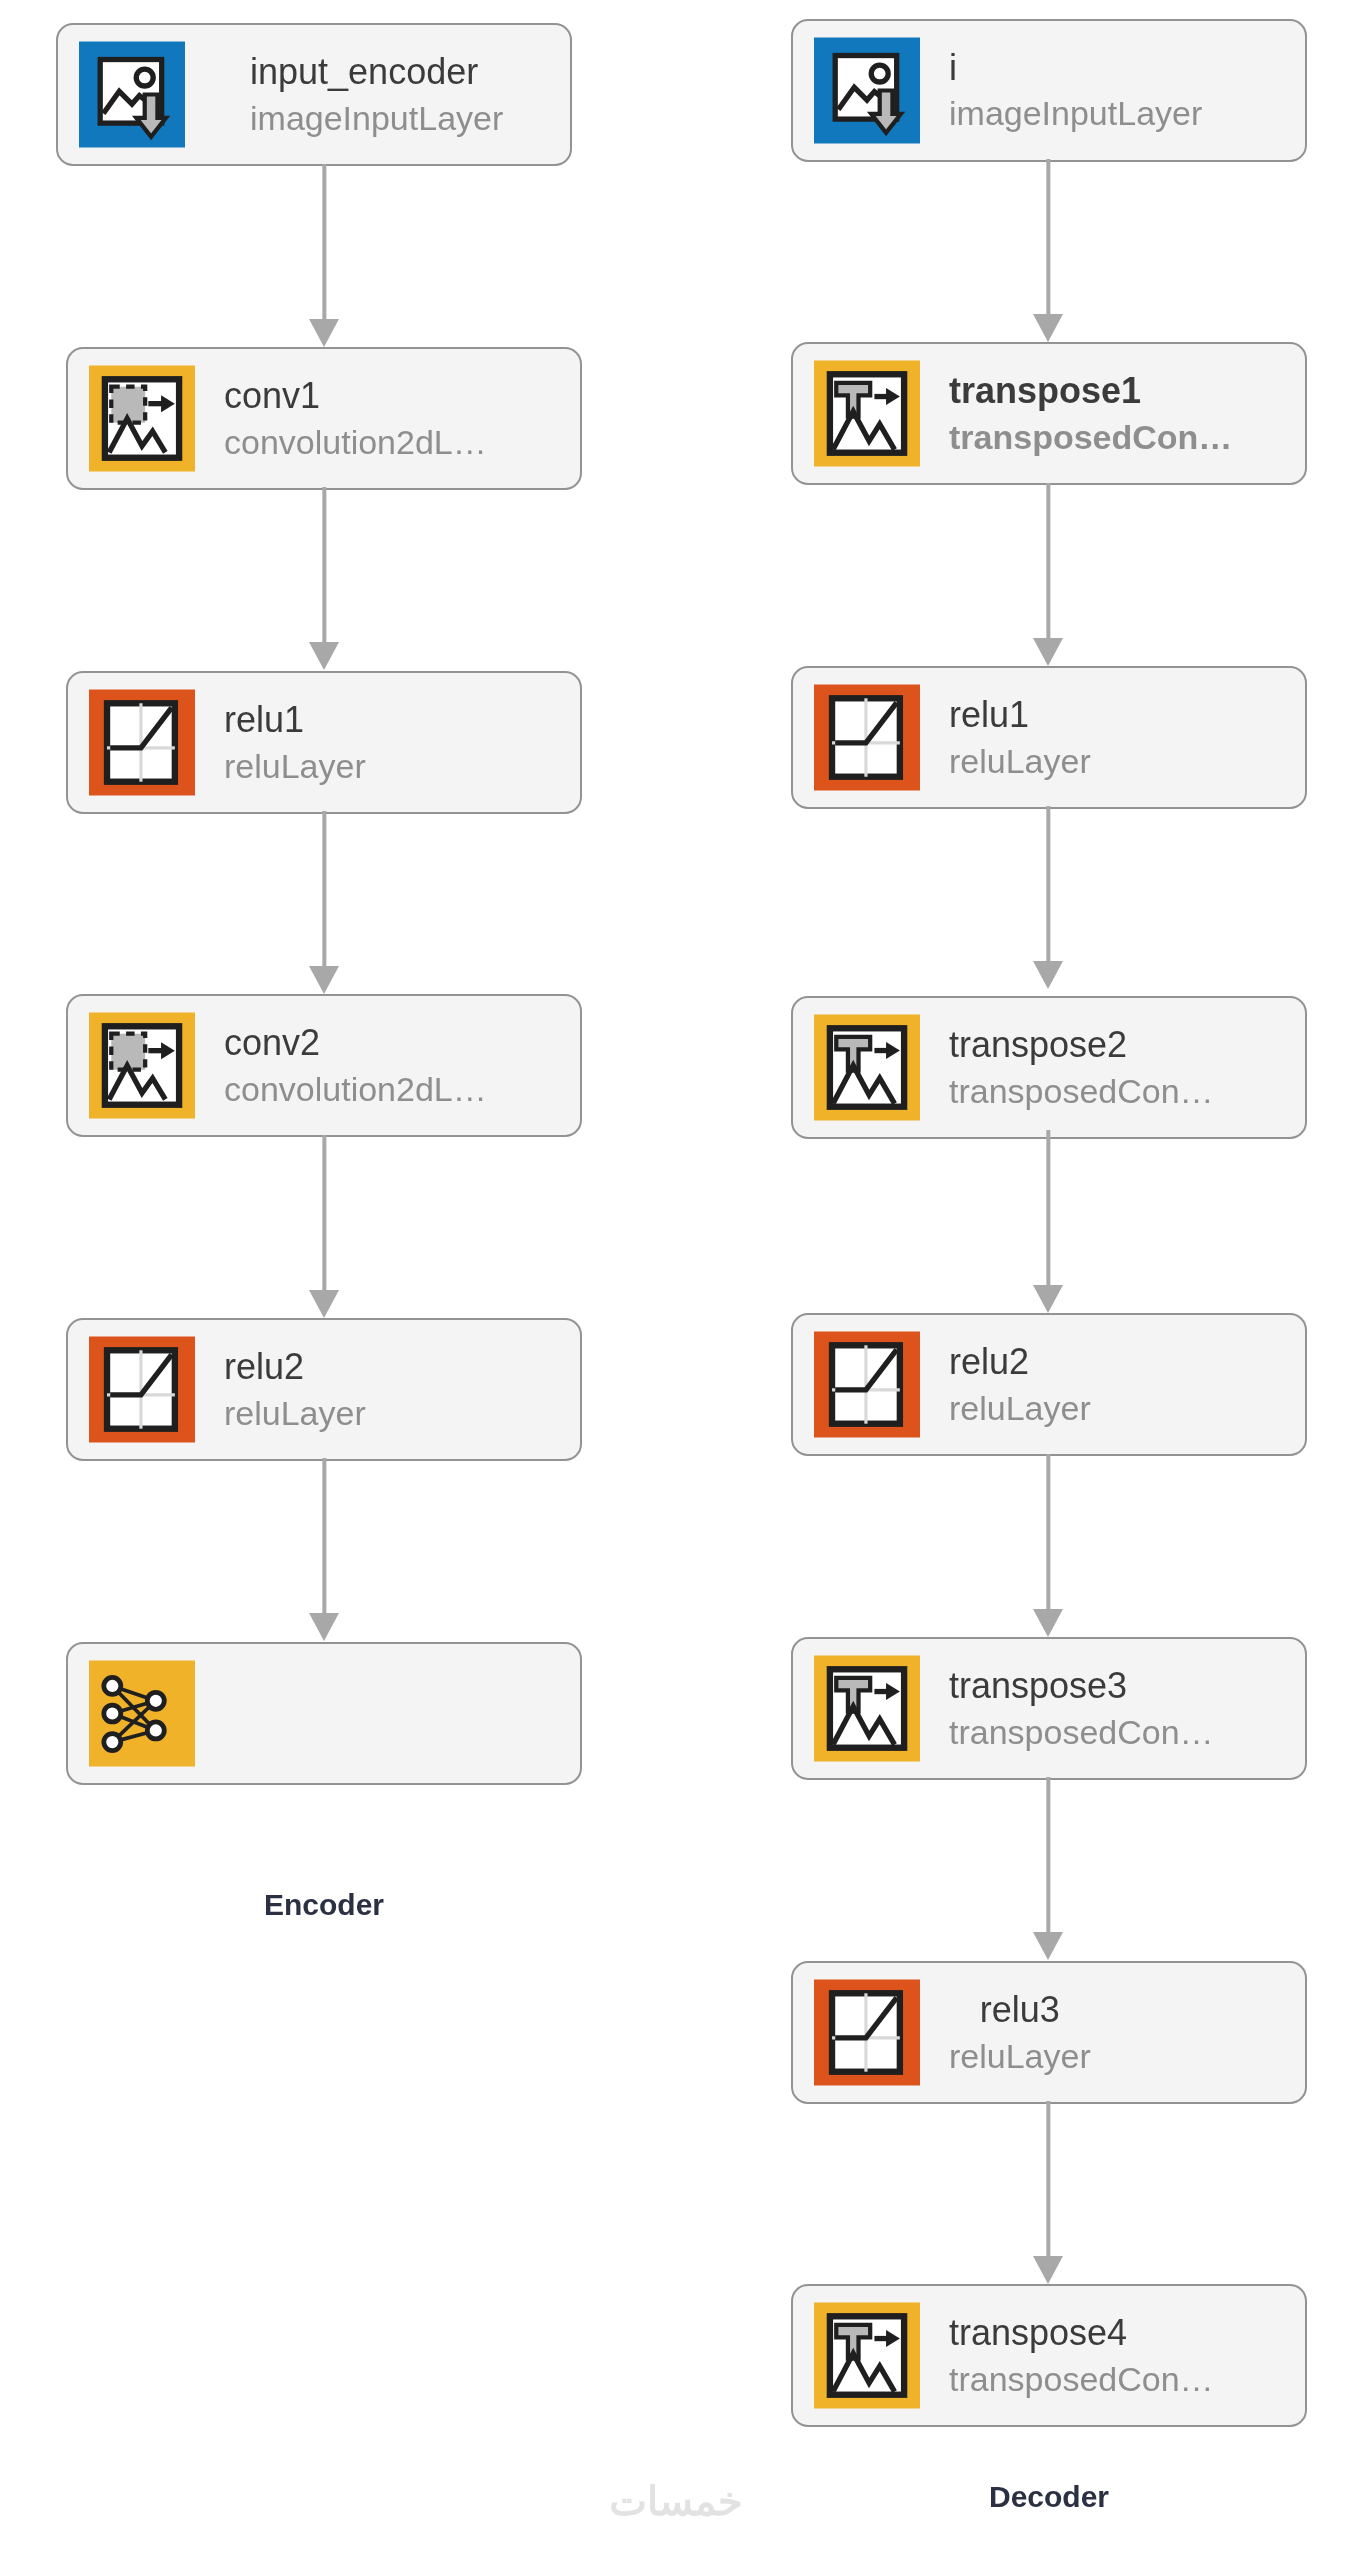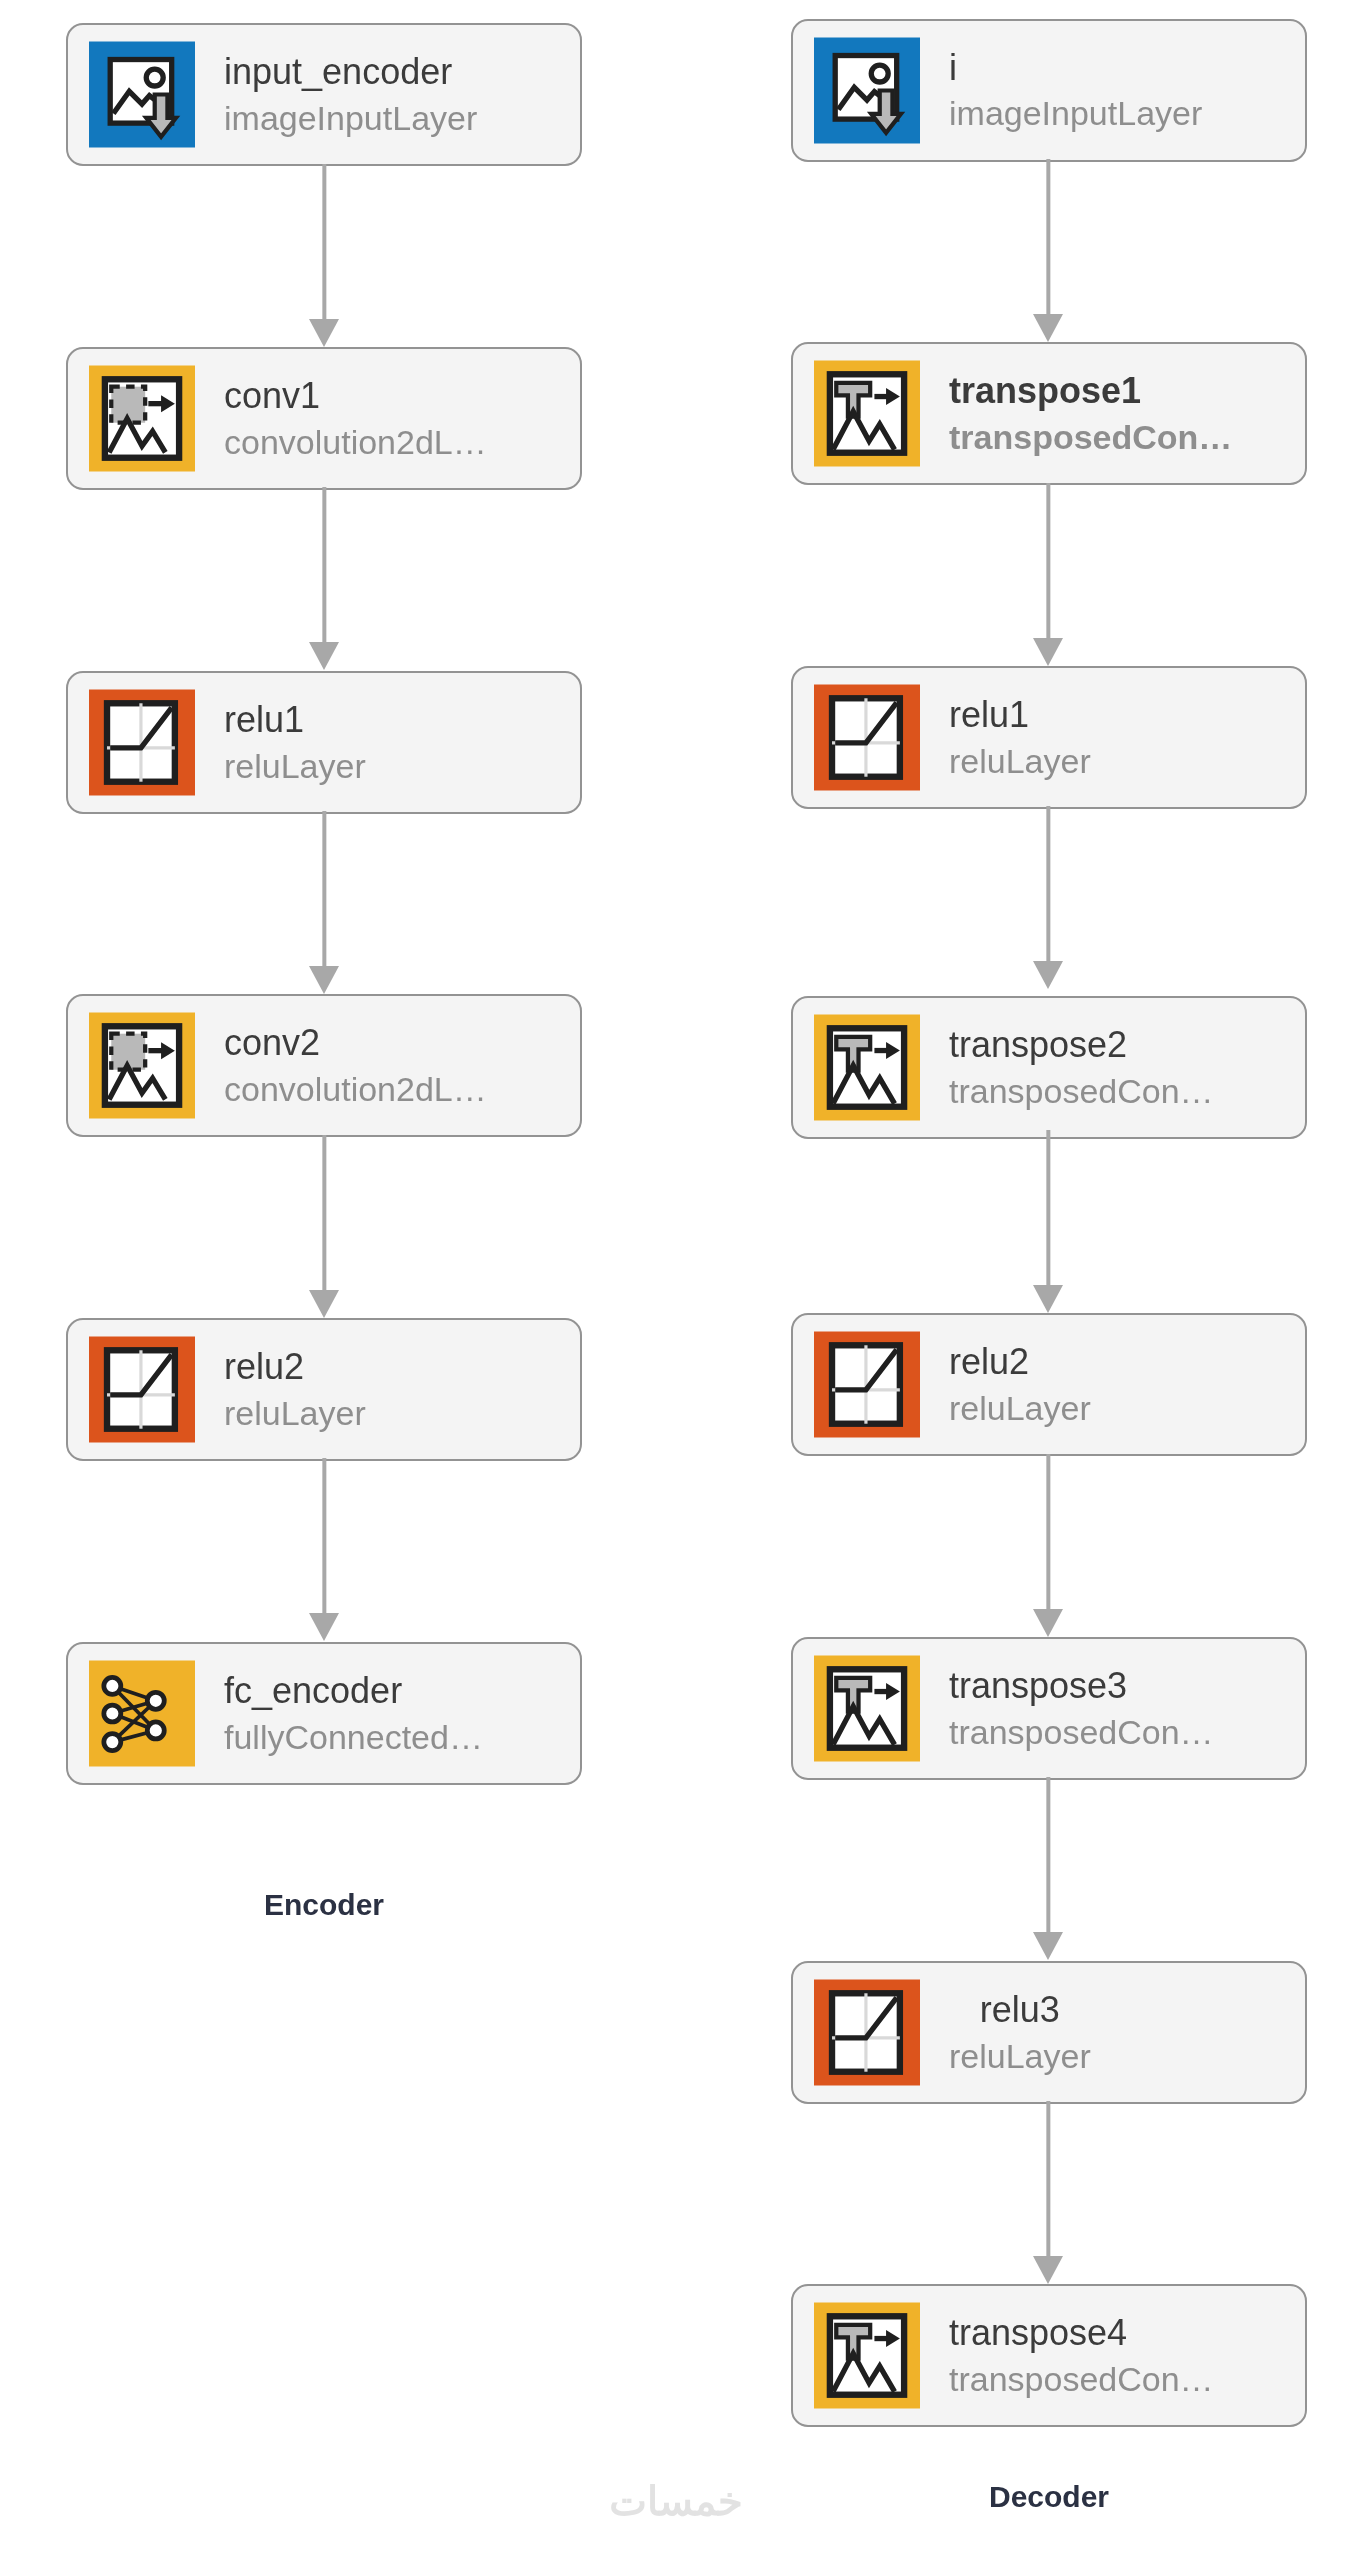--- a/index.html
+++ b/index.html
@@ -68,21 +68,21 @@
     color:var(--watermark-color,#e2e2e2);
     font-family:Liberation Sans, sans-serif;
     white-space:nowrap;
   }
 </style>
 </head>
 <body>
 
 <div class="canvas">
   <div id="columns-root">
-      <div class="node" style="left: 66px; top: 23px;">
+      <div class="node" style="left: 56px; top: 23px; gap: 36px;">
     <span class="icon">
           <svg viewBox="0 0 100 100" xmlns="http://www.w3.org/2000/svg">
     <rect width="100" height="100" fill="#1278BE"></rect>
     <rect x="20" y="17" width="58" height="60" fill="#fff" stroke="#1f1f1f" stroke-width="5"></rect>
     <circle cx="62" cy="34" r="8" fill="#fff" stroke="#1f1f1f" stroke-width="5"></circle>
     <polyline points="23,68 38,47 50,59 57,51 70,61" fill="none" stroke="#1f1f1f" stroke-width="5"></polyline>
     <path d="M62 50 h12 v22 h8 l-14 18 -14 -18 h8 z" fill="#b9b9b9" stroke="#1f1f1f" stroke-width="4"></path>
   </svg>
         </span>
     <span class="texts">
@@ -186,24 +186,20 @@
     </g>
     <g fill="#fff" stroke="#1f1f1f" stroke-width="4.5">
       <circle cx="22" cy="24" r="8"></circle>
               <circle cx="22" cy="50" r="8"></circle>
               <circle cx="22" cy="77" r="8"></circle>
       <circle cx="63" cy="38" r="8"></circle>
               <circle cx="63" cy="66" r="8"></circle>
     </g>
   </svg>
         </span>
-    <span class="texts">
-      <span class="layer-name">fc_encoder</span>
-      <span class="layer-type">fullyConnected…</span>
-    </span>
   </div>
       <div class="section-label" style="left: 324px; top: 1888px;">Encoder</div>
       <div class="node" style="left: 791px; top: 18.6px;">
     <span class="icon">
           <svg viewBox="0 0 100 100" xmlns="http://www.w3.org/2000/svg">
     <rect width="100" height="100" fill="#1278BE"></rect>
     <rect x="20" y="17" width="58" height="60" fill="#fff" stroke="#1f1f1f" stroke-width="5"></rect>
     <circle cx="62" cy="34" r="8" fill="#fff" stroke="#1f1f1f" stroke-width="5"></circle>
     <polyline points="23,68 38,47 50,59 57,51 70,61" fill="none" stroke="#1f1f1f" stroke-width="5"></polyline>
     <path d="M62 50 h12 v22 h8 l-14 18 -14 -18 h8 z" fill="#b9b9b9" stroke="#1f1f1f" stroke-width="4"></path>

